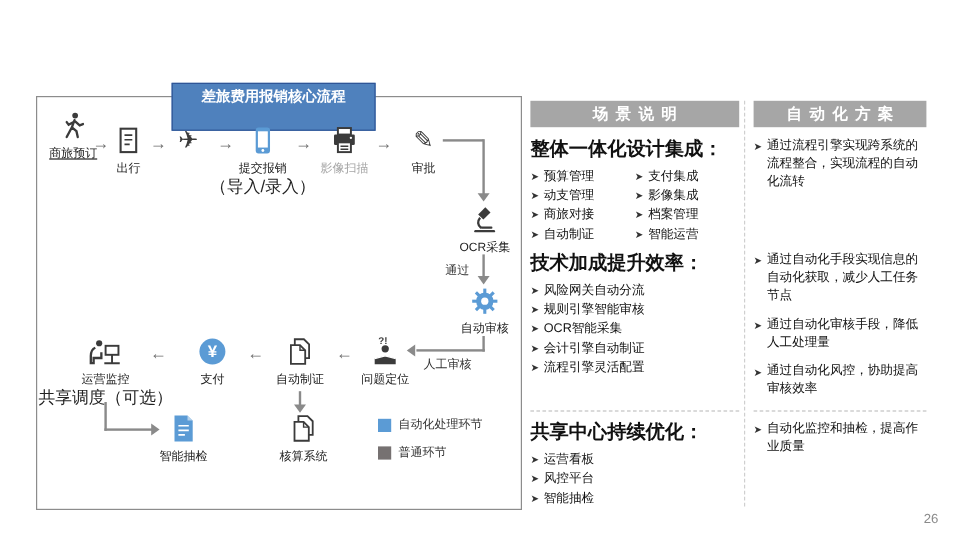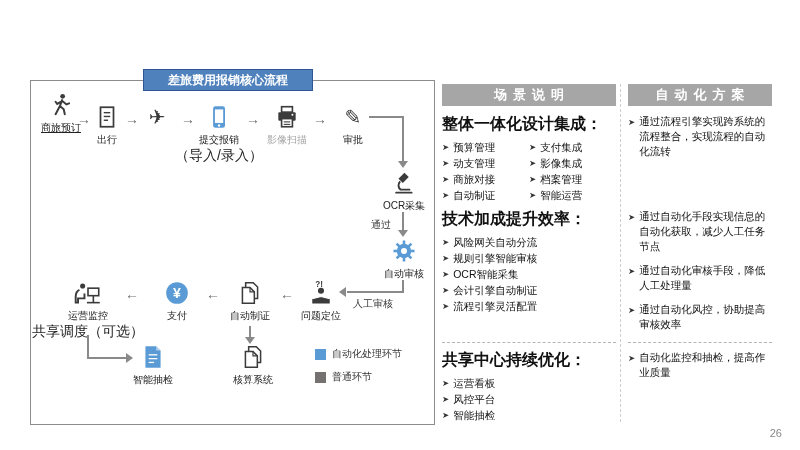--- a/index.html
+++ b/index.html
@@ -3,21 +3,21 @@
 <meta charset="utf-8">
 <style>
   * { margin:0; padding:0; box-sizing:border-box; }
   body { font-family:"Liberation Sans","DejaVu Sans",sans-serif; background:#e8e8e8; }
   .slide { position:relative; width:800px; height:450px; background:#ffffff; overflow:hidden; margin:0 auto; }
 
   .slide-title { position:absolute; left:28px; top:16px; font-size:17px; font-weight:bold; color:#C00000; letter-spacing:0.5px; }
 
   
   .flow-box { position:absolute; left:30px; top:80px; width:405px; height:345px; border:1.4px solid #8c8c8c; background:#fff; }
-  .flow-badge { position:absolute; left:112px; top:-12px; min-width:170px; height:22px; line-height:21px; text-align:center;
+  .flow-badge { position:absolute; left:112px; top:-12px; min-width:170px; height:40px; line-height:21px; text-align:center;
     background:#4F81BD; border:1.5px solid #2F5597; color:#fff; font-size:12px; font-weight:bold; padding:0 10px; }
 
   .node { position:absolute; transform:translateX(-50%); text-align:center; white-space:nowrap; color:#222; }
   .node .icon { display:flex; height:28px; align-items:center; justify-content:center; }
   .node .lbl { display:block; font-size:10px; margin-top:2px; color:#222; }
   .node .lbl.sm { font-size:14px; margin-top:0; }
   .node .lbl.gray { color:#A6A6A6; }
   .glyph-icon { font-size:20px; color:#3b3b3b; line-height:1; }
 
   .harrow { position:absolute; transform:translateX(-50%); color:#6e6e6e; font-size:14px; font-weight:bold; }

